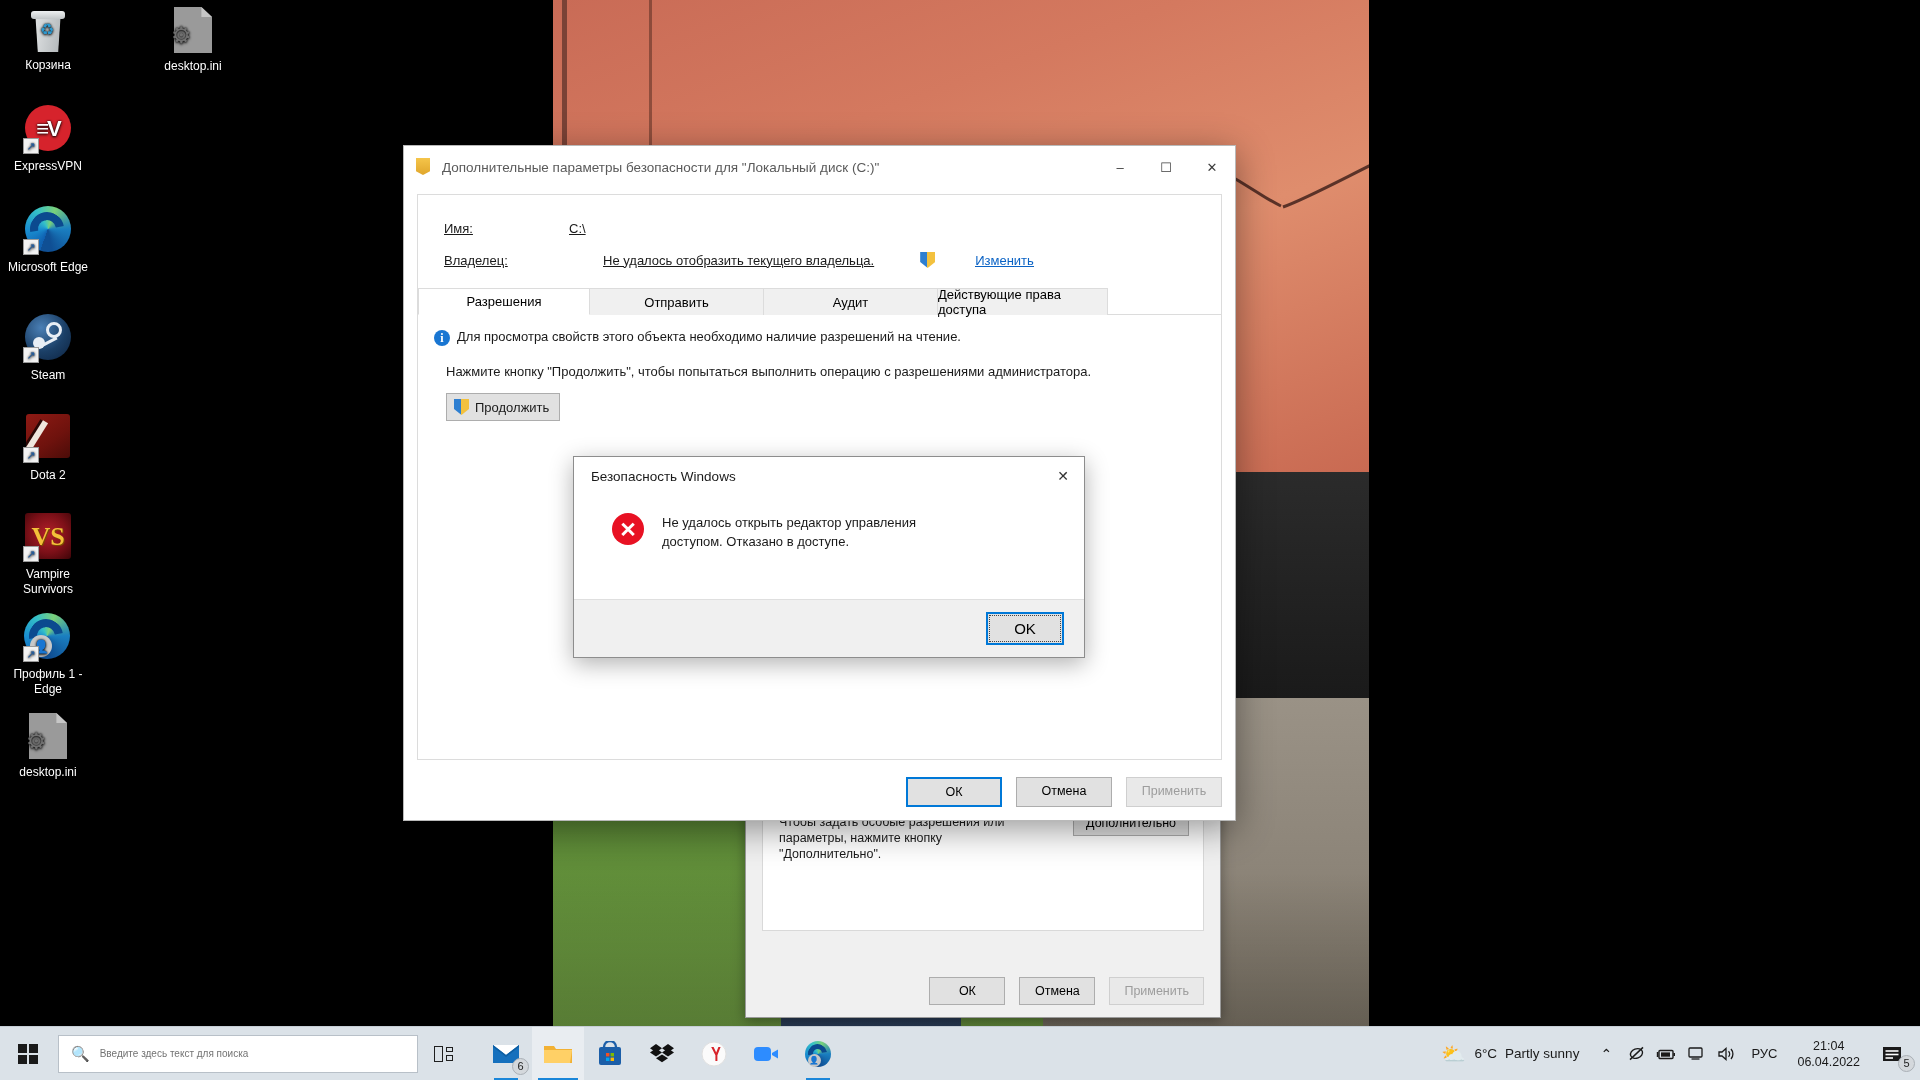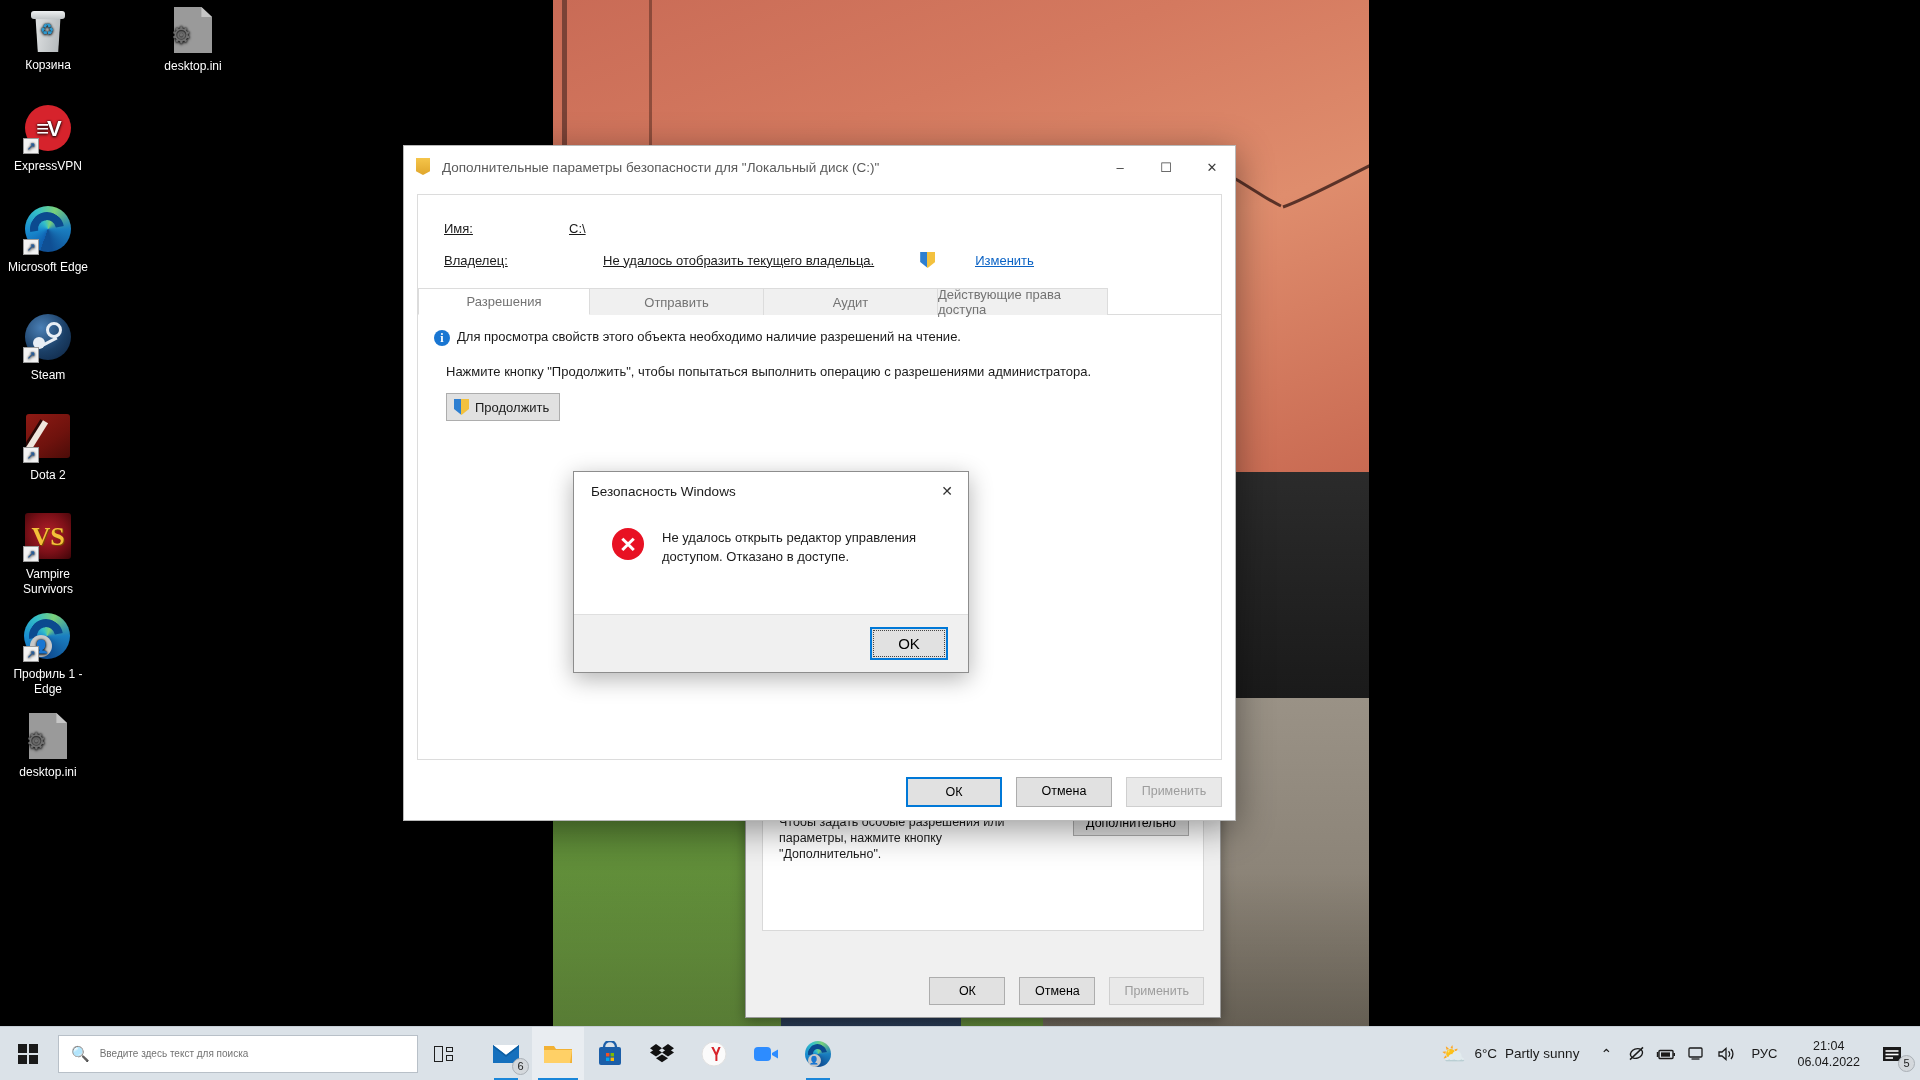--- a/index.html
+++ b/index.html
@@ -313,21 +313,21 @@
     clip-path: polygon(0 0, 100% 0, 100% 62%, 50% 100%, 0 62%);
   }
   .link{ color:#0b63c5; text-decoration:underline; cursor:pointer; font-size:13px;}
 
   .tabs{
     display:flex; margin-top:13px; border-bottom:1px solid #dcdcdc; height:27px;
     padding-left:0;
   }
   .tab{
     height:27px; display:flex;align-items:center;justify-content:center;
-    font-size:13px; color:#737373; background:#f0f0f0;
+    font-size:13px; color:#000000; background:#f0f0f0;
     border-right:1px solid #dcdcdc; border-top:1px solid #dcdcdc;
     cursor:default; position:relative;
   }
   .tab:first-child{ border-left:1px solid #dcdcdc; }
   .tab.active{
     background:#fff; border-bottom:1px solid #fff; margin-bottom:-1px;
   }
 
   .info-line{
     display:flex; align-items:flex-start; gap:7px;
@@ -345,21 +345,21 @@
     background:#e1e1e1; border:1px solid #adadad; cursor:default;
   }
 
   .adv-footer{
     position:absolute; right:13px; bottom:13px; display:flex; gap:14px;
   }
   .w-btn.primary{
     border:2px solid #0078d7;
   }
   .err-shell{
-    position:absolute; left:573px; top:471px; width:396px; height:202px;
+    position:absolute; left:573px; top:456px; width:512px; height:202px;
     background:#fff; border:1px solid #8d8d8d;
     box-shadow: 0 6px 22px rgba(0,0,0,.30);
     font-size:13px; color:#1a1a1a;
   }
   .err-title{
     height:38px; display:flex; align-items:center; padding-left:17px;
     font-size:13.5px; color:#1a1a1a;
   }
   .err-close{
     margin-left:auto; width:42px;height:38px;

